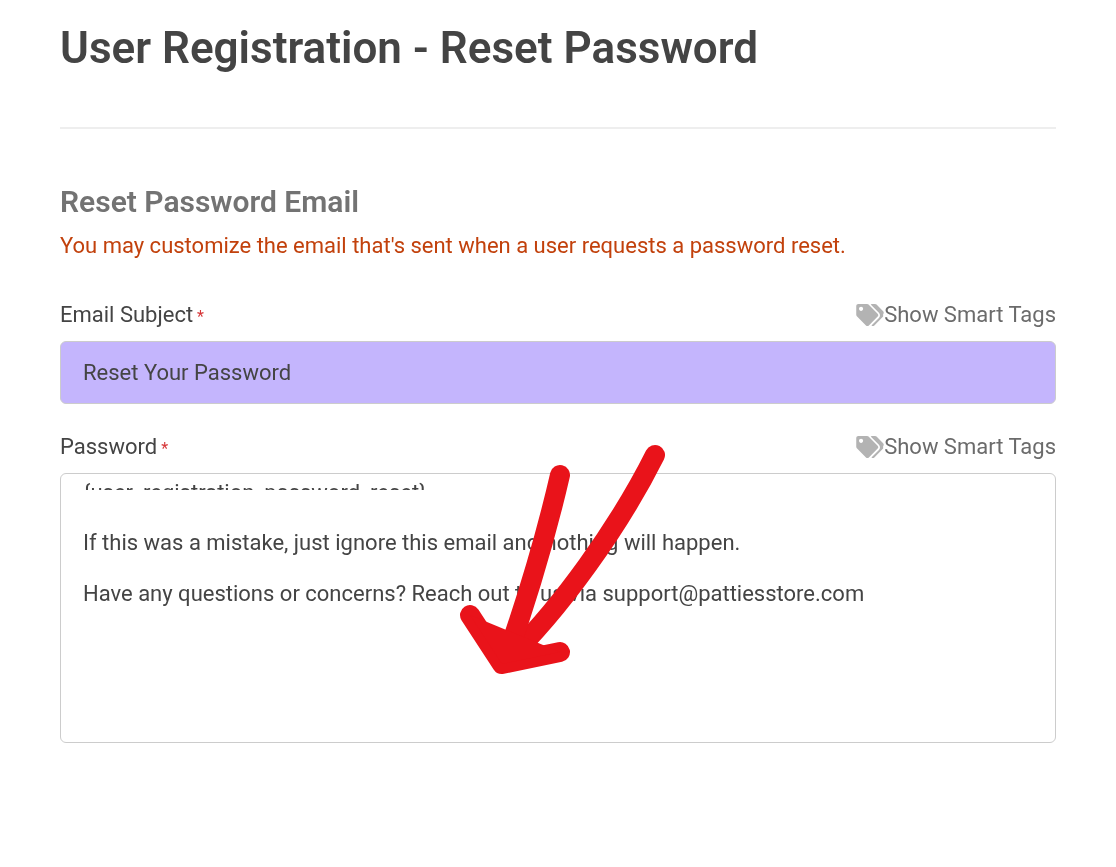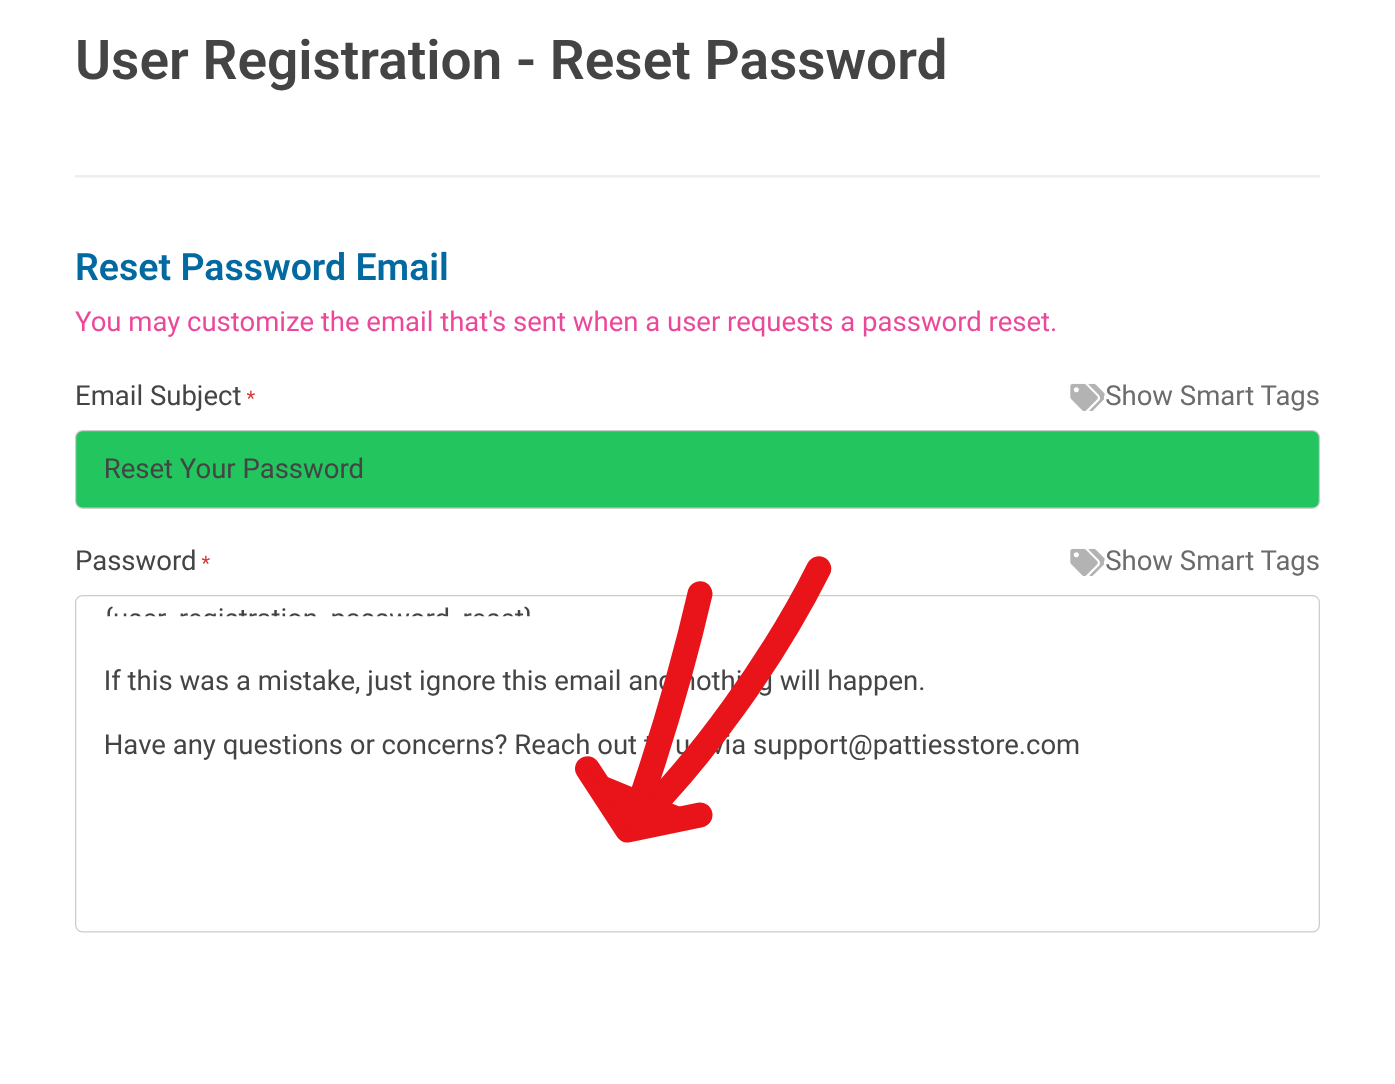--- a/index.html
+++ b/index.html
@@ -12,37 +12,37 @@
     }
     .page {
       padding: 20px 60px 40px 60px;
       position: relative;
     }
     .page-title {
       font-size: 44px;
       font-weight: 600;
       color: #444444;
       line-height: 1.3;
-      margin-bottom: 63px;
+      margin-bottom: 50px;
     }
     .hr {
       border: none;
       border-bottom: 2px solid #eeeeee;
       margin-bottom: 55px;
     }
     .section-title {
       font-size: 30px;
       font-weight: 600;
-      color: #0369a1;
+      color: #737373;
       margin-bottom: 10px;
     }
     .section-desc {
       font-size: 22px;
-      color: #ec4899;
-      margin-bottom: 30px;
+      color: #c2410c;
+      margin-bottom: 40px;
       line-height: 1.5;
     }
     .form-row {
       margin-bottom: 30px;
     }
     .label-row {
       display: flex;
       justify-content: space-between;
       align-items: center;
       margin-bottom: 14px;
@@ -66,21 +66,21 @@
       color: #b3b3b3;
       display: inline-flex;
     }
     .text-input {
       width: 100%;
       border: 1px solid #cccccc;
       border-radius: 6px;
       padding: 18px 22px;
       font-size: 22px;
       color: #444444;
-      background: #22c55e;
+      background: #c4b5fd;
       font-family: inherit;
     }
     .textarea-wrap {
       width: 100%;
       border: 1px solid #cccccc;
       border-radius: 6px;
       padding: 10px 22px 26px 22px;
       font-size: 22px;
       color: #444444;
       background: #ffffff;

